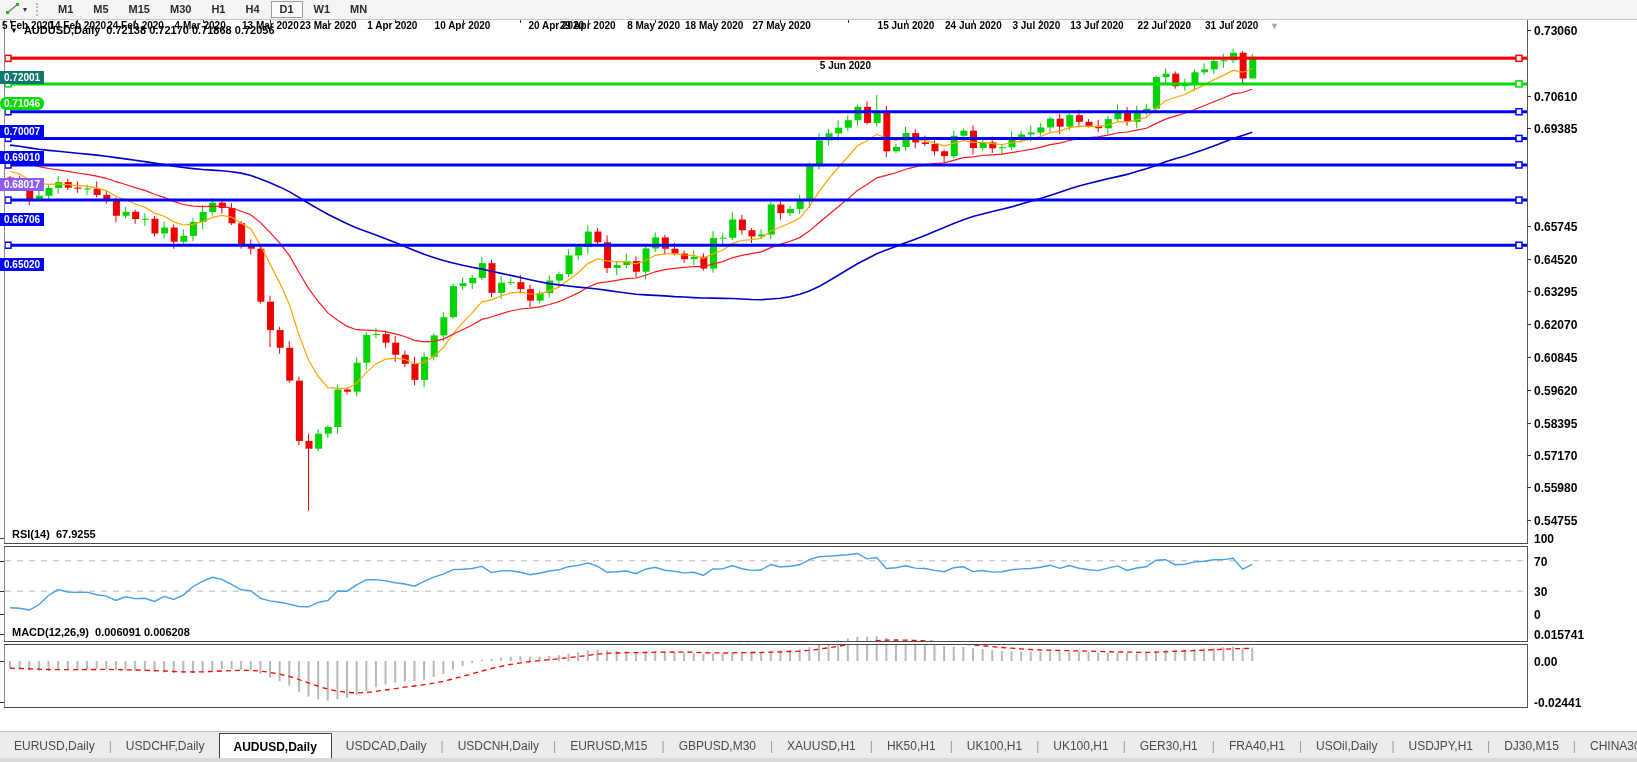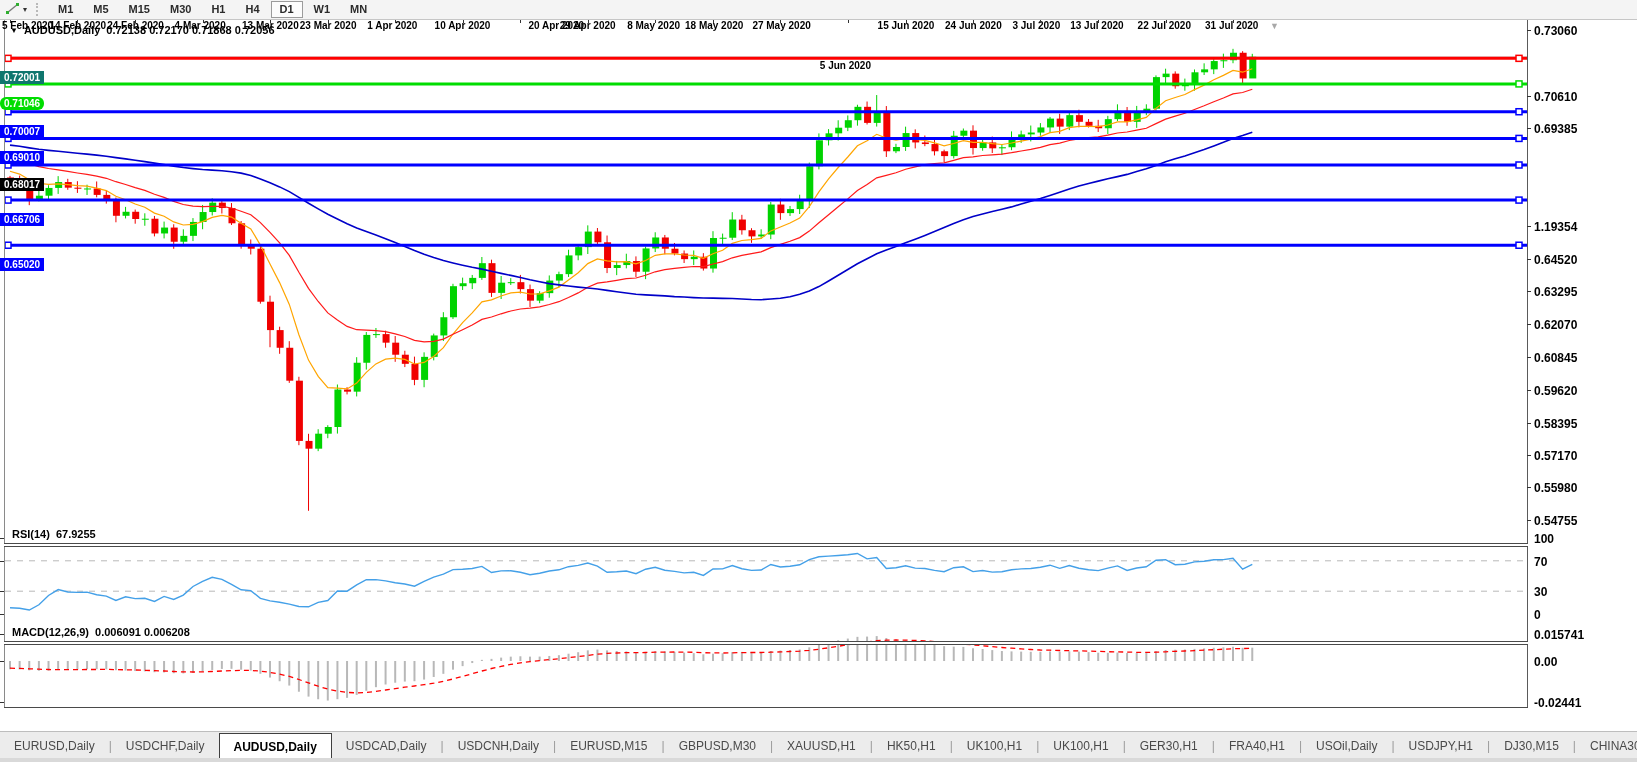--- a/index.html
+++ b/index.html
@@ -520,30 +520,30 @@
       <span>0.006091 0.006208</span>
     </div>
 
     <div class="shift-marker" style="left:1270px;top:1px;">▼</div>
 
     <div id="labels-layer">
         <div class="price-tag" style="left: 0px; top: 51.3494px; background: #0f766e;">0.72001</div>
         <div class="price-tag" style="left: 0px; top: 76.9148px; background: rgb(0, 221, 0); border-radius: 6px;">0.71046</div>
         <div class="price-tag" style="left: 0px; top: 104.729px; background: rgb(0, 0, 255);">0.70007</div>
         <div class="price-tag" style="left: 0px; top: 131.418px; background: rgb(0, 0, 255);">0.69010</div>
-        <div class="price-tag" style="left: 0px; top: 158.001px; background: #000000;">0.68017</div>
+        <div class="price-tag" style="left: 0px; top: 158.001px; background: #8b5cf6;">0.68017</div>
         <div class="price-tag" style="left: 0px; top: 193.097px; background: rgb(0, 0, 255);">0.66706</div>
         <div class="price-tag" style="left: 0px; top: 238.231px; background: rgb(0, 0, 255);">0.65020</div>
         <div class="tick-label" style="left: 1534px; top: 4px;">0.73060</div>
         <div class="tick-mark" style="left: 1527px; top: 10px;"></div>
         <div class="tick-label" style="left: 1534px; top: 69.5865px; text-align: center;">0.70610</div>
         <div class="tick-mark" style="left: 1527px; top: 75.5865px;"></div>
         <div class="tick-label" style="left: 1534px; top: 102.38px;">0.69385</div>
         <div class="tick-mark" style="left: 1527px; top: 108.38px;"></div>
-        <div class="tick-label" style="left: 1534px; top: 199.823px;">1.19354</div>
+        <div class="tick-label" style="left: 1534px; top: 199.823px;">0.65745</div>
         <div class="tick-mark" style="left: 1527px; top: 205.823px;"></div>
         <div class="tick-label" style="left: 1534px; top: 232.616px;">0.64520</div>
         <div class="tick-mark" style="left: 1527px; top: 238.616px;"></div>
         <div class="tick-label" style="left: 1534px; top: 265.409px;">0.63295</div>
         <div class="tick-mark" style="left: 1527px; top: 271.409px;"></div>
         <div class="tick-label" style="left: 1534px; top: 298.202px;">0.62070</div>
         <div class="tick-mark" style="left: 1527px; top: 304.202px;"></div>
         <div class="tick-label" style="left: 1534px; top: 330.996px;">0.60845</div>
         <div class="tick-mark" style="left: 1527px; top: 336.996px;"></div>
         <div class="tick-label" style="left: 1534px; top: 363.789px;">0.59620</div>

